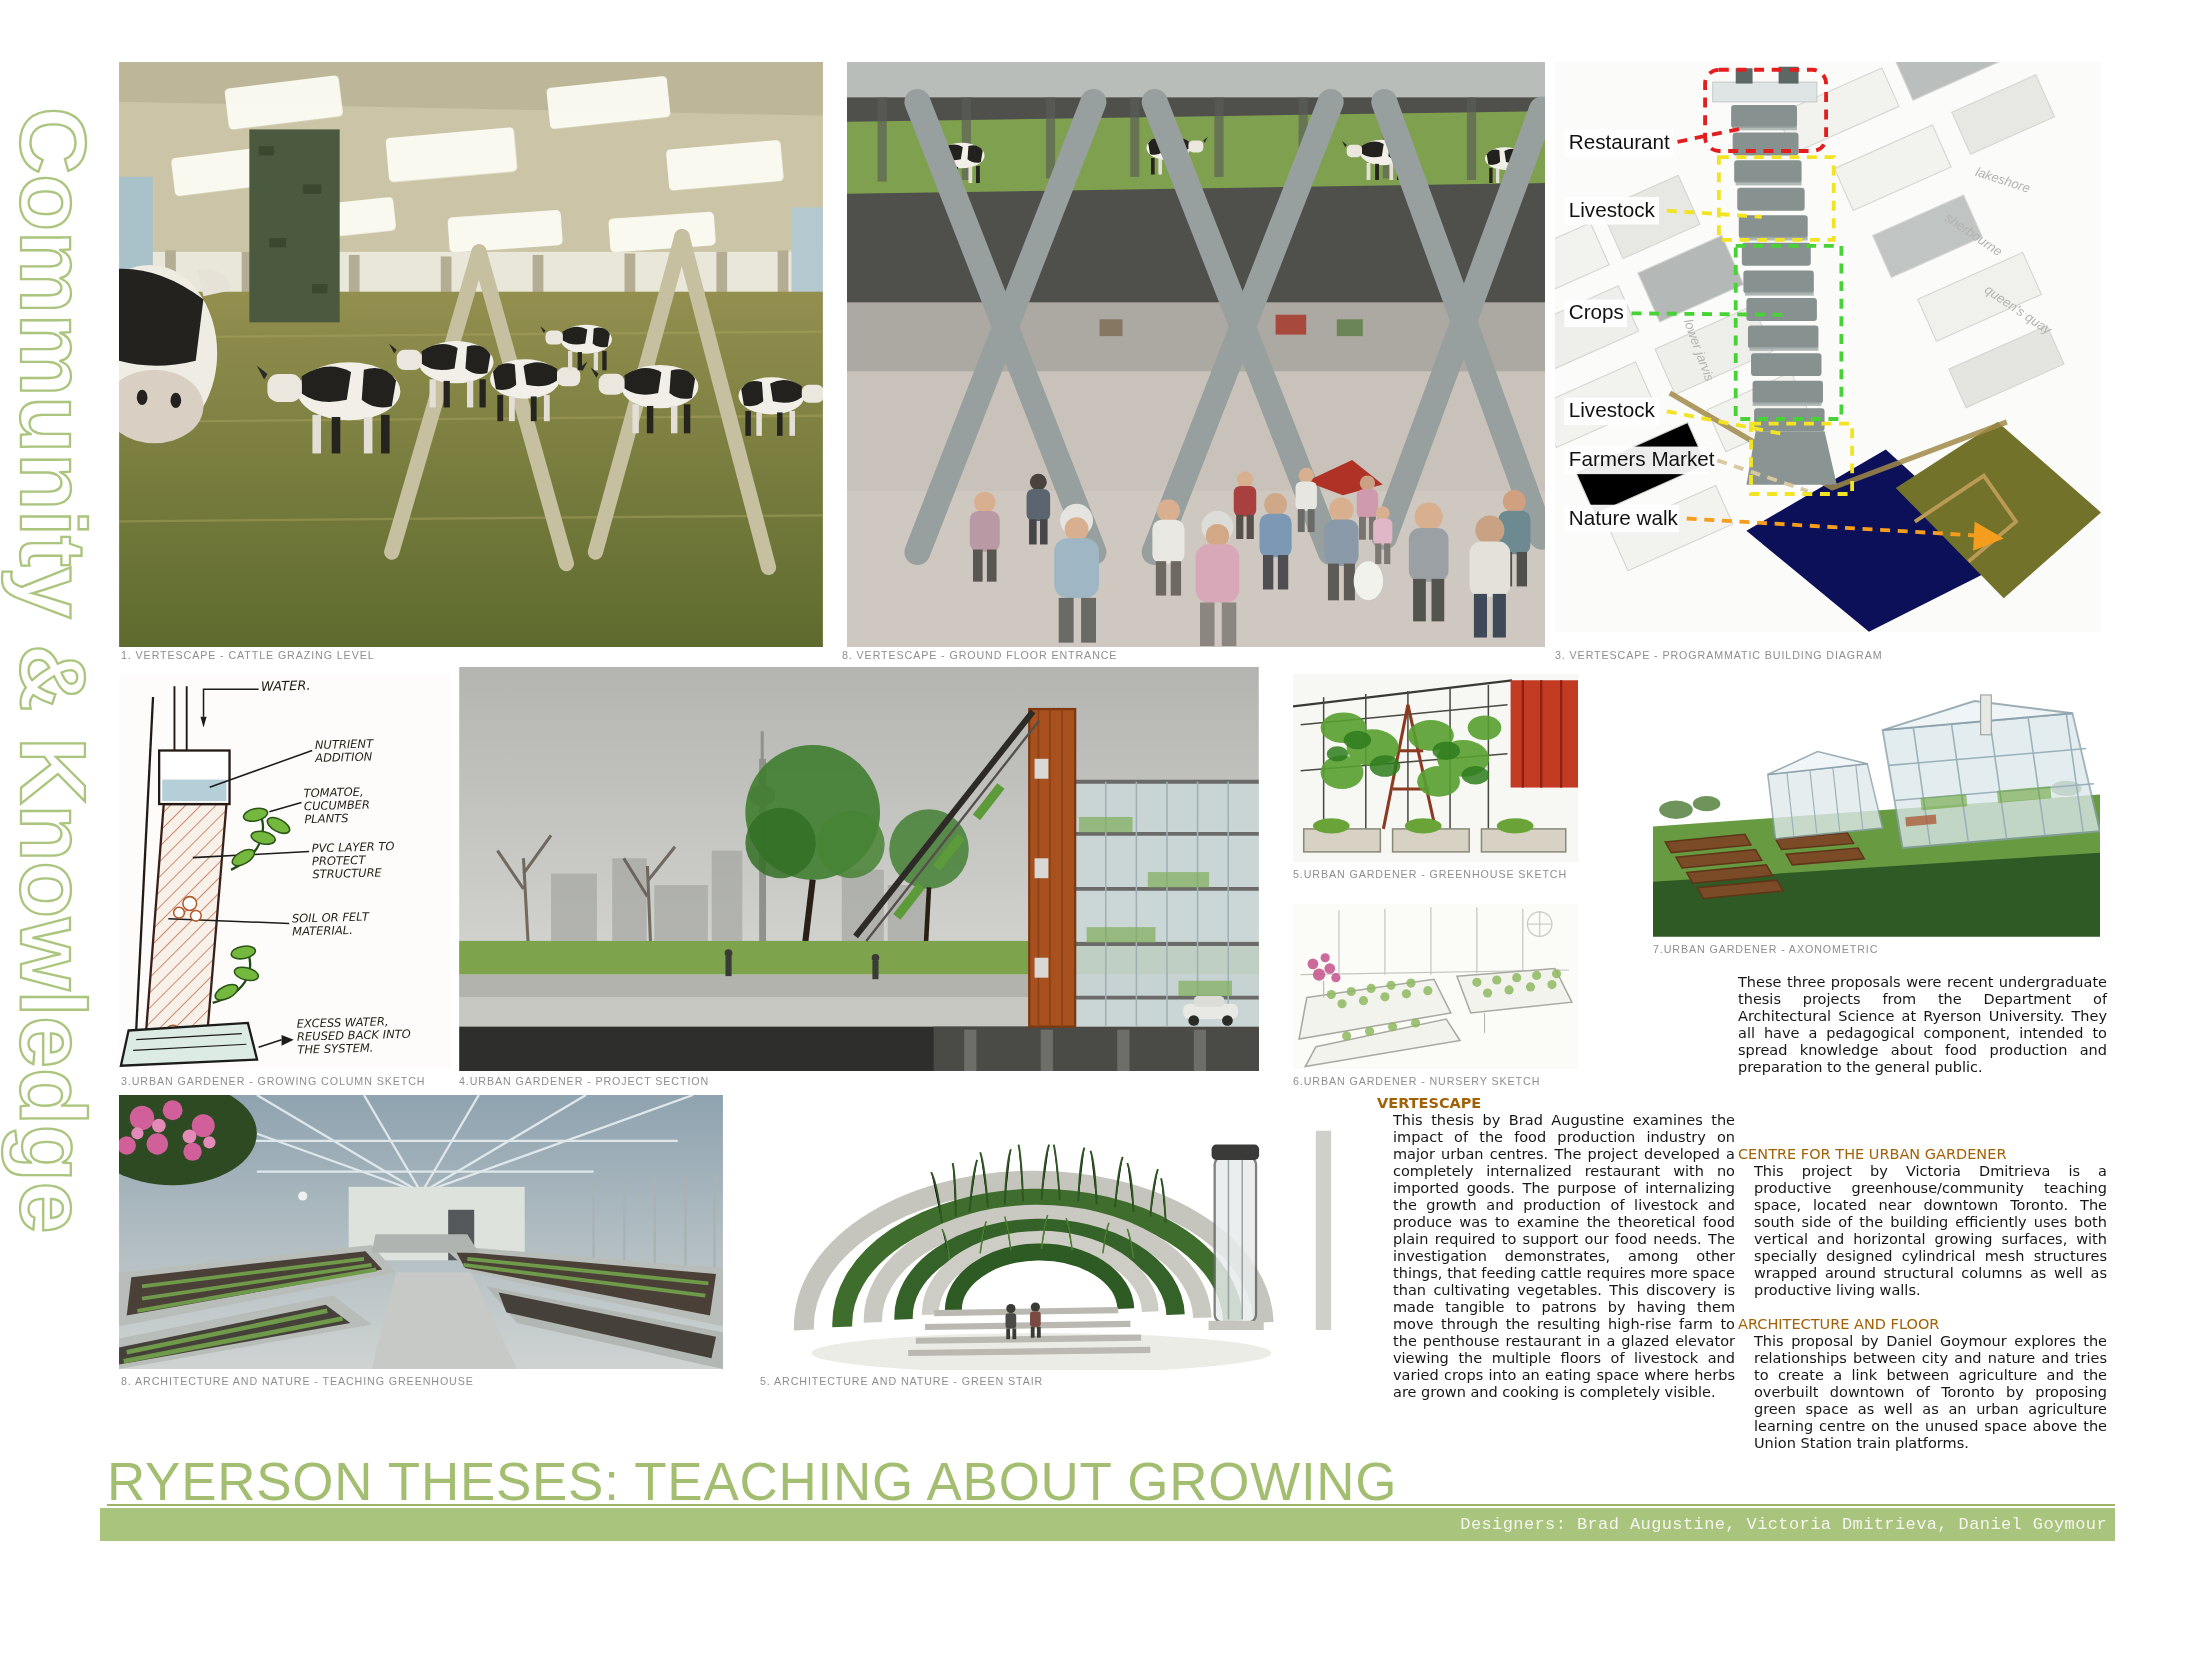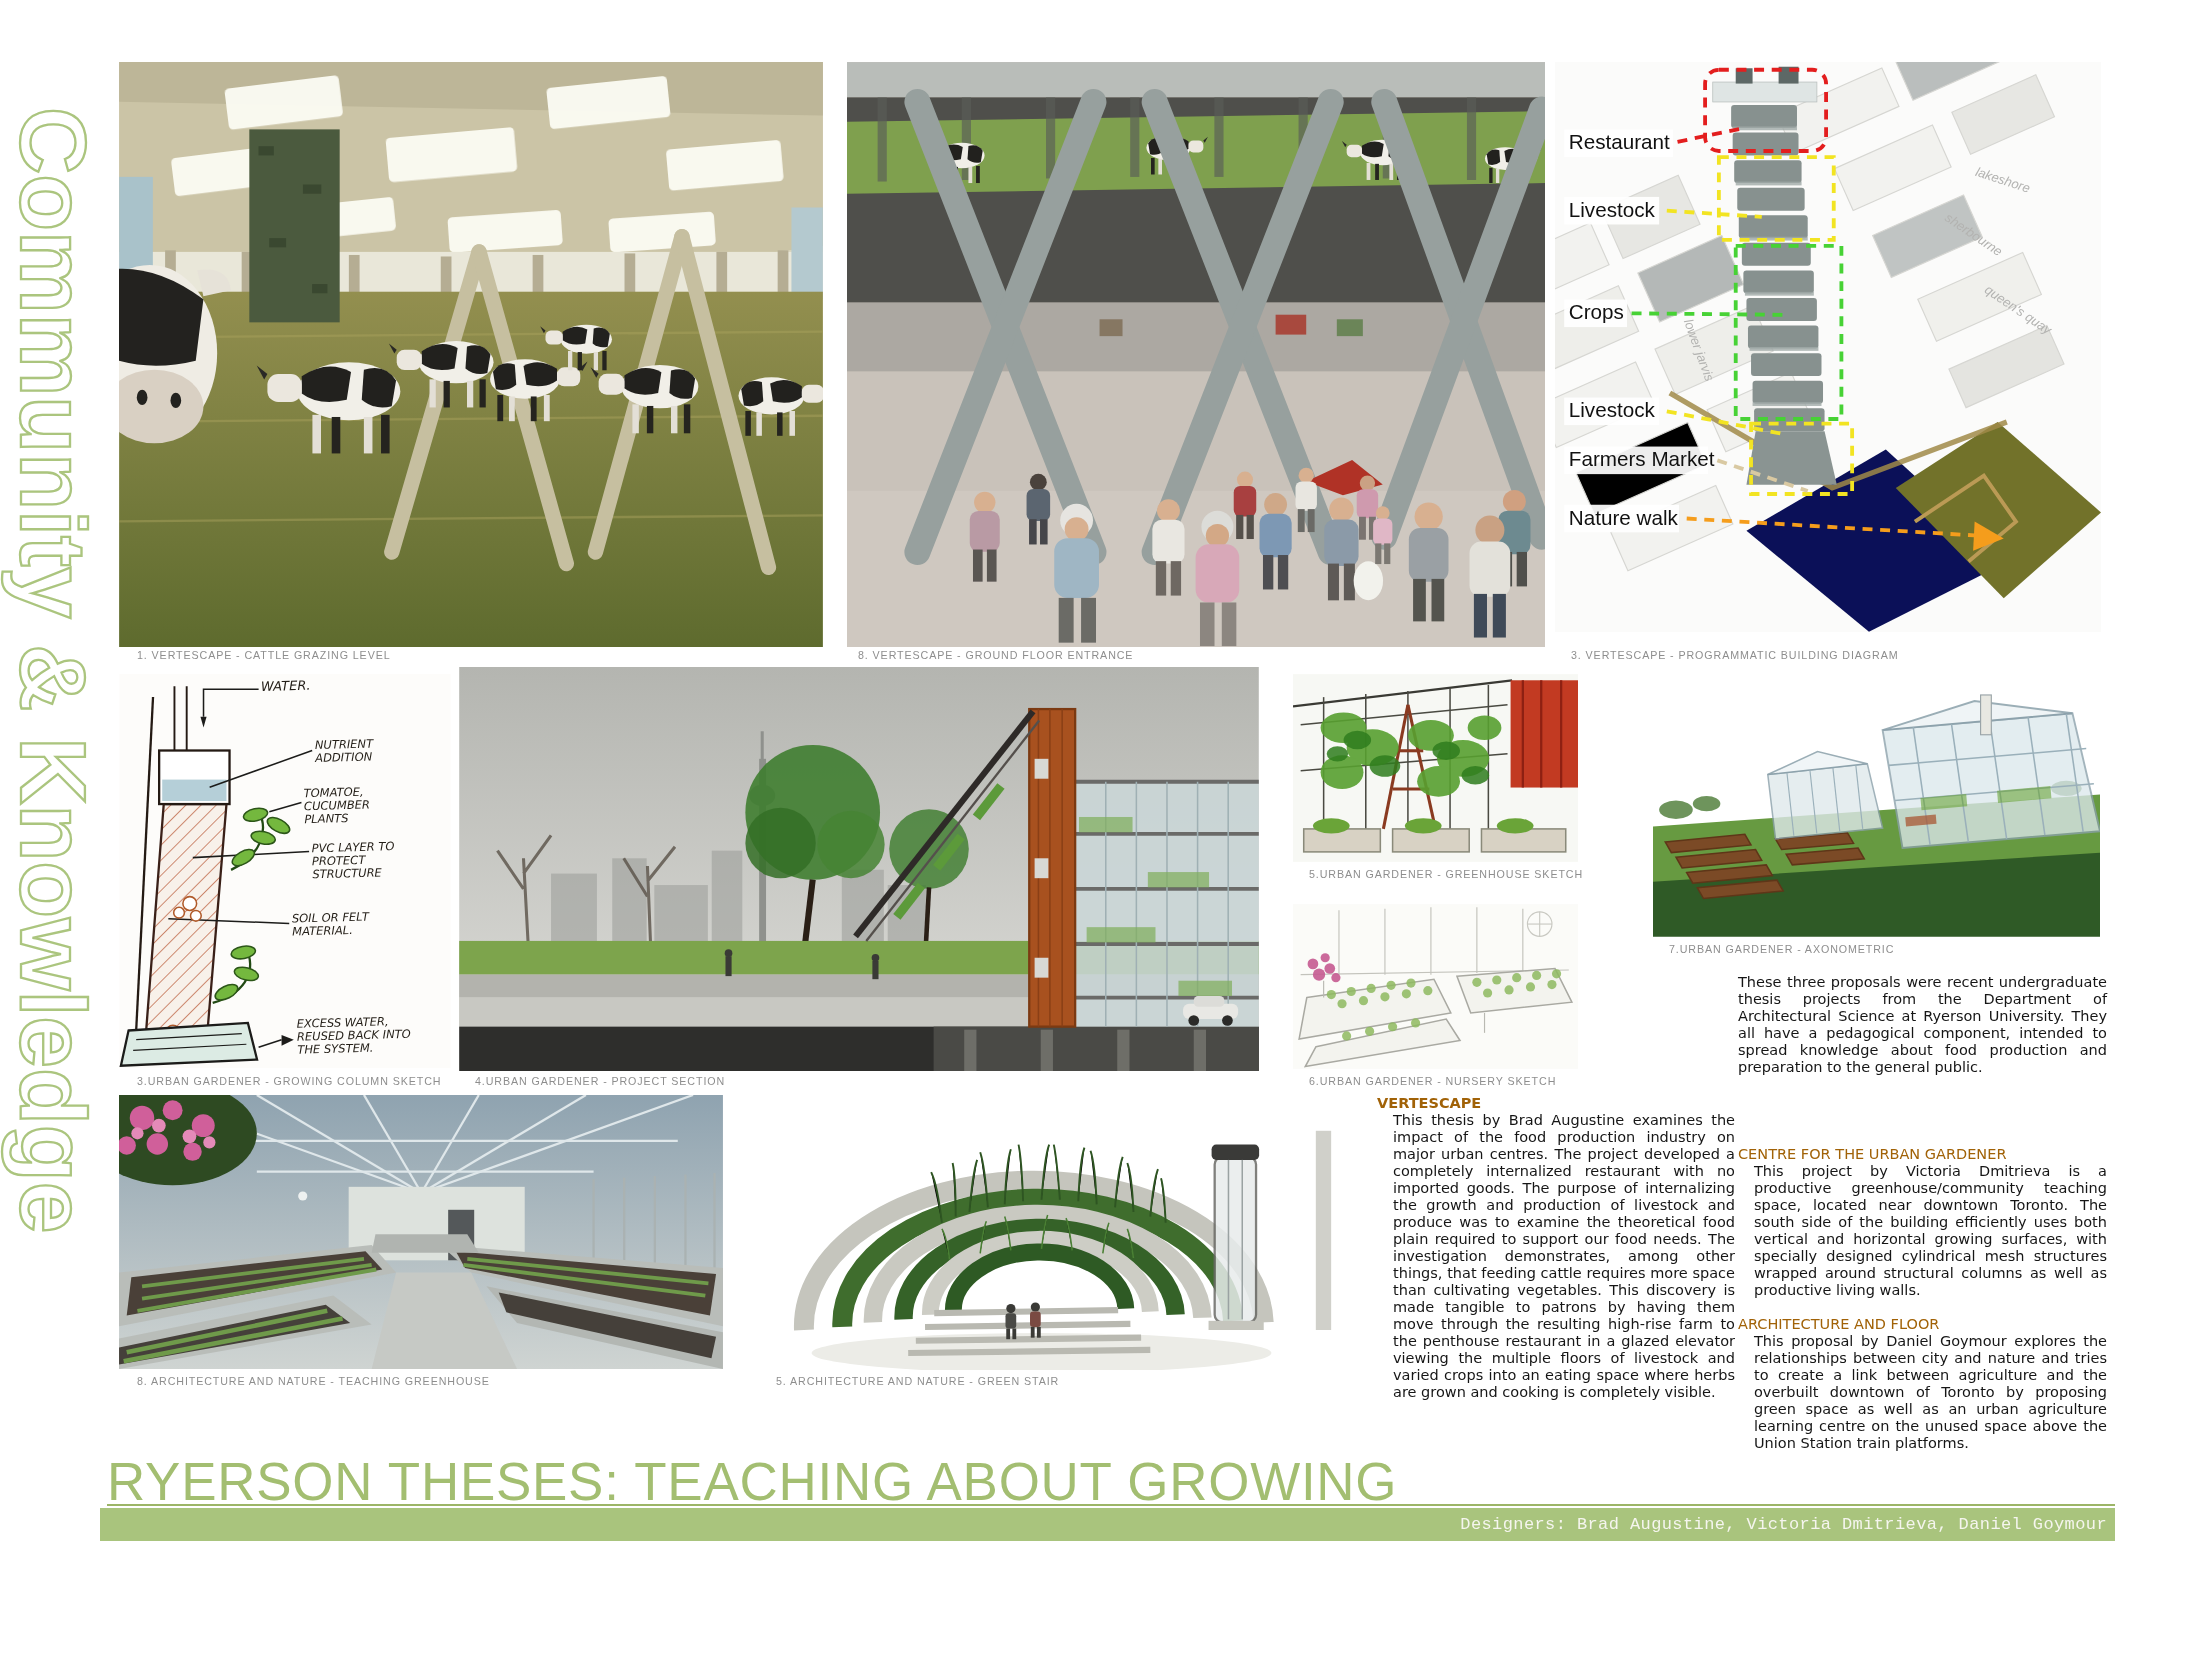--- a/index.html
+++ b/index.html
@@ -1,21 +1,21 @@
 <!DOCTYPE html>
 <html style="font-size:12.3px"><head>
 <meta charset="utf-8">
 <style>
   html,body{margin:0;padding:0;background:#ffffff;}
   .board{position:relative;width:2205px;height:1654px;background:#fff;overflow:hidden;
          font-family:"Liberation Sans",sans-serif;}
   .fig{position:absolute;margin:0;padding:0;overflow:hidden;}
   .fig svg{display:block;width:100%;height:100%;}
   .cap{position:absolute;font-family:"Liberation Sans",sans-serif;font-size:10.7px;
-       letter-spacing:0.9px;color:#8e8e8e;white-space:nowrap;margin-left:16px;}
+       letter-spacing:0.9px;color:#8e8e8e;white-space:nowrap;}
   .side-label{position:absolute;left:6.1px;top:107px;writing-mode:vertical-rl;
       font-family:"Liberation Sans",sans-serif;font-weight:bold;font-size:93px;
       color:#ffffff;-webkit-text-stroke:2.3px #abc57e;letter-spacing:0px;line-height:1;}
   .body-text{position:absolute;font-family:"DejaVu Sans",sans-serif;font-size:14.5px;
       line-height:17px;color:#161616;text-align:justify;}
   .sec-head{font-family:"DejaVu Sans",sans-serif;font-size:14.5px;line-height:17px;color:#a16207;}
   .sec-head.bold{font-weight:bold;}
   .sec-body{margin:0 0 17px 16px;}
   .title{position:absolute;left:107px;top:1450px;font-family:"Liberation Sans",sans-serif;
       font-size:54px;font-weight:400;color:#a3be71;letter-spacing:0.8px;white-space:nowrap;

